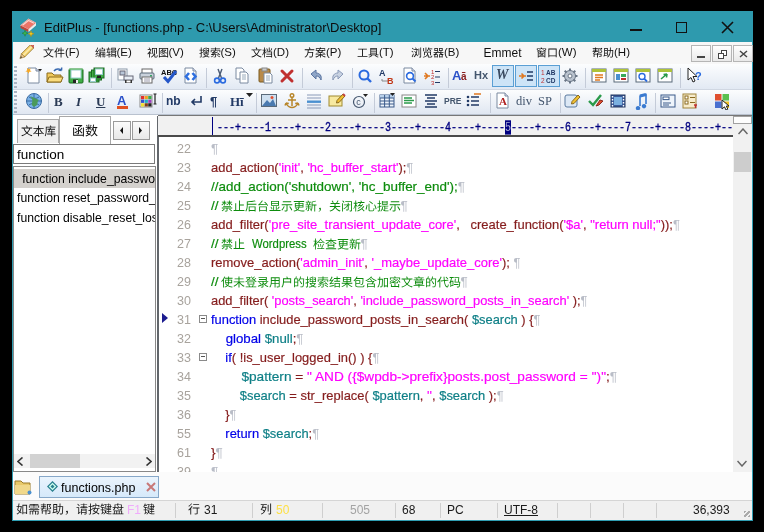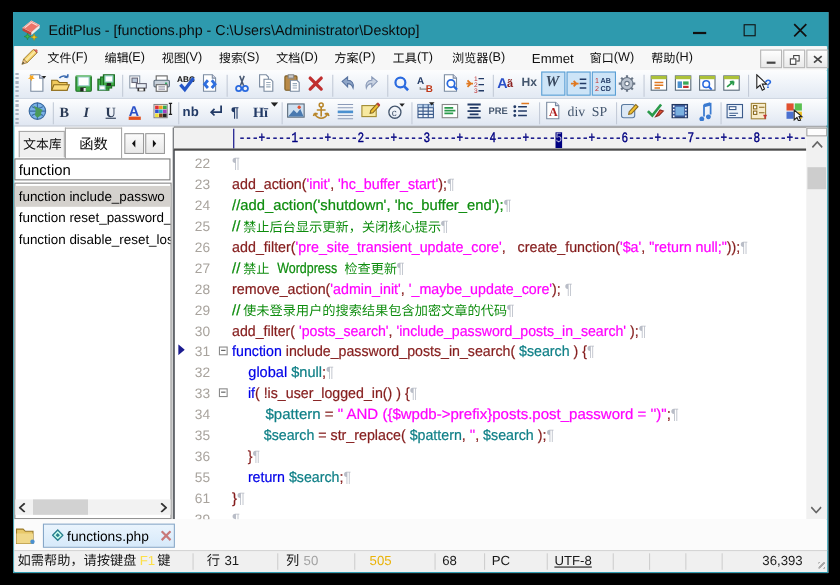--- a/index.html
+++ b/index.html
@@ -424,21 +424,21 @@
     <path d="M6,2 L3,5.5 6,9" fill="#111"></path>
   </svg>
 <div class="a" style="left:132px;top:121px;width:18px;height:19px;background:linear-gradient(#fbfbfb,#e8e8e8);border:1px solid #9a9a9a"></div>
 <svg class="a" style="left:136px;top:125px" width="9" height="11" viewBox="0 0 9 11">
     <path d="M3,2 L6,5.5 3,9" fill="#111"></path>
   </svg>
 <div class="a" style="left:13px;top:144px;width:142px;height:20px;background:#fff;border:1px solid #7a7a7a"></div>
 <div style="position:absolute;left:17px;top:148.288px;font:13.5px/13.5px 'Liberation Sans',sans-serif;color:#000;white-space:pre;">function</div>
 <div class="a" style="left:13px;top:166px;width:143px;height:306px;background:#fff;border:1px solid #888;overflow:hidden"></div>
 <div class="a" style="left:14px;top:169px;width:141px;height:19px;background:#d4d1cd"></div>
-<div style="position:absolute;left:17px;top:172.868px;font:12.2px/12.2px 'Liberation Sans',sans-serif;color:#000;overflow:hidden;width:138px;height:17px;white-space:pre;">function include_passwo</div>
+<div style="position:absolute;left:17px;top:172.868px;font:12.2px/12.2px 'Liberation Sans',sans-serif;color:#000;overflow:hidden;width:138px;height:17px;white-space:pre;text-align:right;">function include_passwo</div>
 <div style="position:absolute;left:17px;top:192.368px;font:12.2px/12.2px 'Liberation Sans',sans-serif;color:#000;overflow:hidden;width:138px;height:17px;white-space:pre;">function reset_password_</div>
 <div style="position:absolute;left:17px;top:211.868px;font:12.2px/12.2px 'Liberation Sans',sans-serif;color:#000;overflow:hidden;width:138px;height:17px;white-space:pre;">function disable_reset_los</div>
 <div class="a" style="left:14px;top:454px;width:141px;height:14px;background:#f2f2f2"></div>
 <div class="a" style="left:30px;top:454px;width:50px;height:14px;background:#d2d2d2"></div>
 <svg class="a" style="left:17px;top:457px" width="7" height="9" viewBox="0 0 7 9">
     <path d="M5.5,0.5 L1,4.5 5.5,8.5" stroke="#333" stroke-width="1.6" fill="none"></path>
   </svg>
 <svg class="a" style="left:145px;top:457px" width="7" height="9" viewBox="0 0 7 9">
     <path d="M1.5,0.5 L6,4.5 1.5,8.5" stroke="#333" stroke-width="1.6" fill="none"></path>
   </svg>
@@ -593,39 +593,39 @@
       <use href="#u9700" x="1000"></use>
       <use href="#u5E2E" x="2000"></use>
       <use href="#u52A9" x="3000"></use>
       <use href="#uFF0C" x="4000"></use>
       <use href="#u8BF7" x="5000"></use>
       <use href="#u6309" x="6000"></use>
       <use href="#u952E" x="7000"></use>
       <use href="#u76D8" x="8000"></use>
     </g>
   </svg>
-<div style="position:absolute;left:127px;top:504.034px;font:12px/12px 'Liberation Sans',sans-serif;color:#fde047;white-space:pre;">F1</div>
+<div style="position:absolute;left:127px;top:504.034px;font:12px/12px 'Liberation Sans',sans-serif;color:#f0abfc;white-space:pre;">F1</div>
 <svg style="position:absolute;left:143px;top:503.44px;" width="12" height="12" viewBox="0 0 1000 1000" fill="#1a1a1a">
     <g transform="translate(0,880) scale(1,-1)">
       <use href="#u952E" x="0"></use>
     </g>
   </svg>
 <svg style="position:absolute;left:188px;top:503.44px;" width="12" height="12" viewBox="0 0 1000 1000" fill="#1a1a1a">
     <g transform="translate(0,880) scale(1,-1)">
       <use href="#u884C" x="0"></use>
     </g>
   </svg>
 <div style="position:absolute;left:204px;top:504.034px;font:12px/12px 'Liberation Sans',sans-serif;color:#1a1a1a;white-space:pre;">31</div>
 <svg style="position:absolute;left:260px;top:503.44px;" width="12" height="12" viewBox="0 0 1000 1000" fill="#1a1a1a">
     <g transform="translate(0,880) scale(1,-1)">
       <use href="#u5217" x="0"></use>
     </g>
   </svg>
-<div style="position:absolute;left:276px;top:504.034px;font:12px/12px 'Liberation Sans',sans-serif;color:#a3a3a3;white-space:pre;">50</div>
-<div style="position:absolute;left:336px;top:504.034px;font:12px/12px 'Liberation Sans',sans-serif;color:#eab308;white-space:pre;">505</div>
+<div style="position:absolute;left:276px;top:504.034px;font:12px/12px 'Liberation Sans',sans-serif;color:#fde047;white-space:pre;">50</div>
+<div style="position:absolute;left:350px;top:504.034px;font:12px/12px 'Liberation Sans',sans-serif;color:#a3a3a3;white-space:pre;">505</div>
 <div style="position:absolute;left:402px;top:504.034px;font:12px/12px 'Liberation Sans',sans-serif;color:#1a1a1a;white-space:pre;">68</div>
 <div style="position:absolute;left:447px;top:504.034px;font:12px/12px 'Liberation Sans',sans-serif;color:#1a1a1a;white-space:pre;">PC</div>
 <div style="position:absolute;left:504px;top:504.034px;font:12px/12px 'Liberation Sans',sans-serif;color:#1a1a1a;white-space:pre;text-decoration:underline;">UTF-8</div>
 <div style="position:absolute;left:693px;top:504.034px;font:12px/12px 'Liberation Sans',sans-serif;color:#1a1a1a;white-space:pre;">36,393</div>
 <div class="a" style="left:744px;top:511px;width:6px;height:6px;background:repeating-linear-gradient(135deg,#aaa 0,#aaa 1.5px,transparent 1.5px,transparent 3.5px)"></div>
 <svg style="position:absolute;width:0;height:0">
     <defs>
       <path id="u6587" d="M423 823C453 774 485 707 497 666L580 693C566 734 531 799 501 847ZM50 664V590H206C265 438 344 307 447 200C337 108 202 40 36 -7C51 -25 75 -60 83 -78C250 -24 389 48 502 146C615 46 751 -28 915 -73C928 -52 950 -20 967 -4C807 36 671 107 560 201C661 304 738 432 796 590H954V664ZM504 253C410 348 336 462 284 590H711C661 455 592 344 504 253Z"></path>
       <path id="u4EF6" d="M317 341V268H604V-80H679V268H953V341H679V562H909V635H679V828H604V635H470C483 680 494 728 504 775L432 790C409 659 367 530 309 447C327 438 359 420 373 409C400 451 425 504 446 562H604V341ZM268 836C214 685 126 535 32 437C45 420 67 381 75 363C107 397 137 437 167 480V-78H239V597C277 667 311 741 339 815Z"></path>
       <path id="u7F16" d="M40 54 58 -15C140 18 245 61 346 103L332 163C223 121 114 79 40 54ZM61 423C75 430 98 435 205 450C167 386 132 335 116 316C87 278 66 252 45 248C53 230 64 196 68 182C87 194 118 204 339 255C336 271 333 298 334 317L167 282C238 374 307 486 364 597L303 632C286 593 265 554 245 517L133 505C190 593 246 706 287 815L215 840C179 719 112 587 91 554C71 520 55 496 38 491C46 473 57 438 61 423ZM624 350V202H541V350ZM675 350H746V202H675ZM481 412V-72H541V143H624V-47H675V143H746V-46H797V143H871V-7C871 -14 868 -16 861 -17C854 -17 836 -17 814 -16C822 -32 829 -56 831 -73C867 -73 890 -71 908 -62C926 -52 930 -35 930 -8V413L871 412ZM797 350H871V202H797ZM605 826C621 798 637 762 648 732H414V515C414 361 405 139 314 -21C329 -28 360 -50 372 -63C465 99 482 335 483 498H920V732H729C717 765 697 811 675 846ZM483 668H850V561H483Z"></path>

